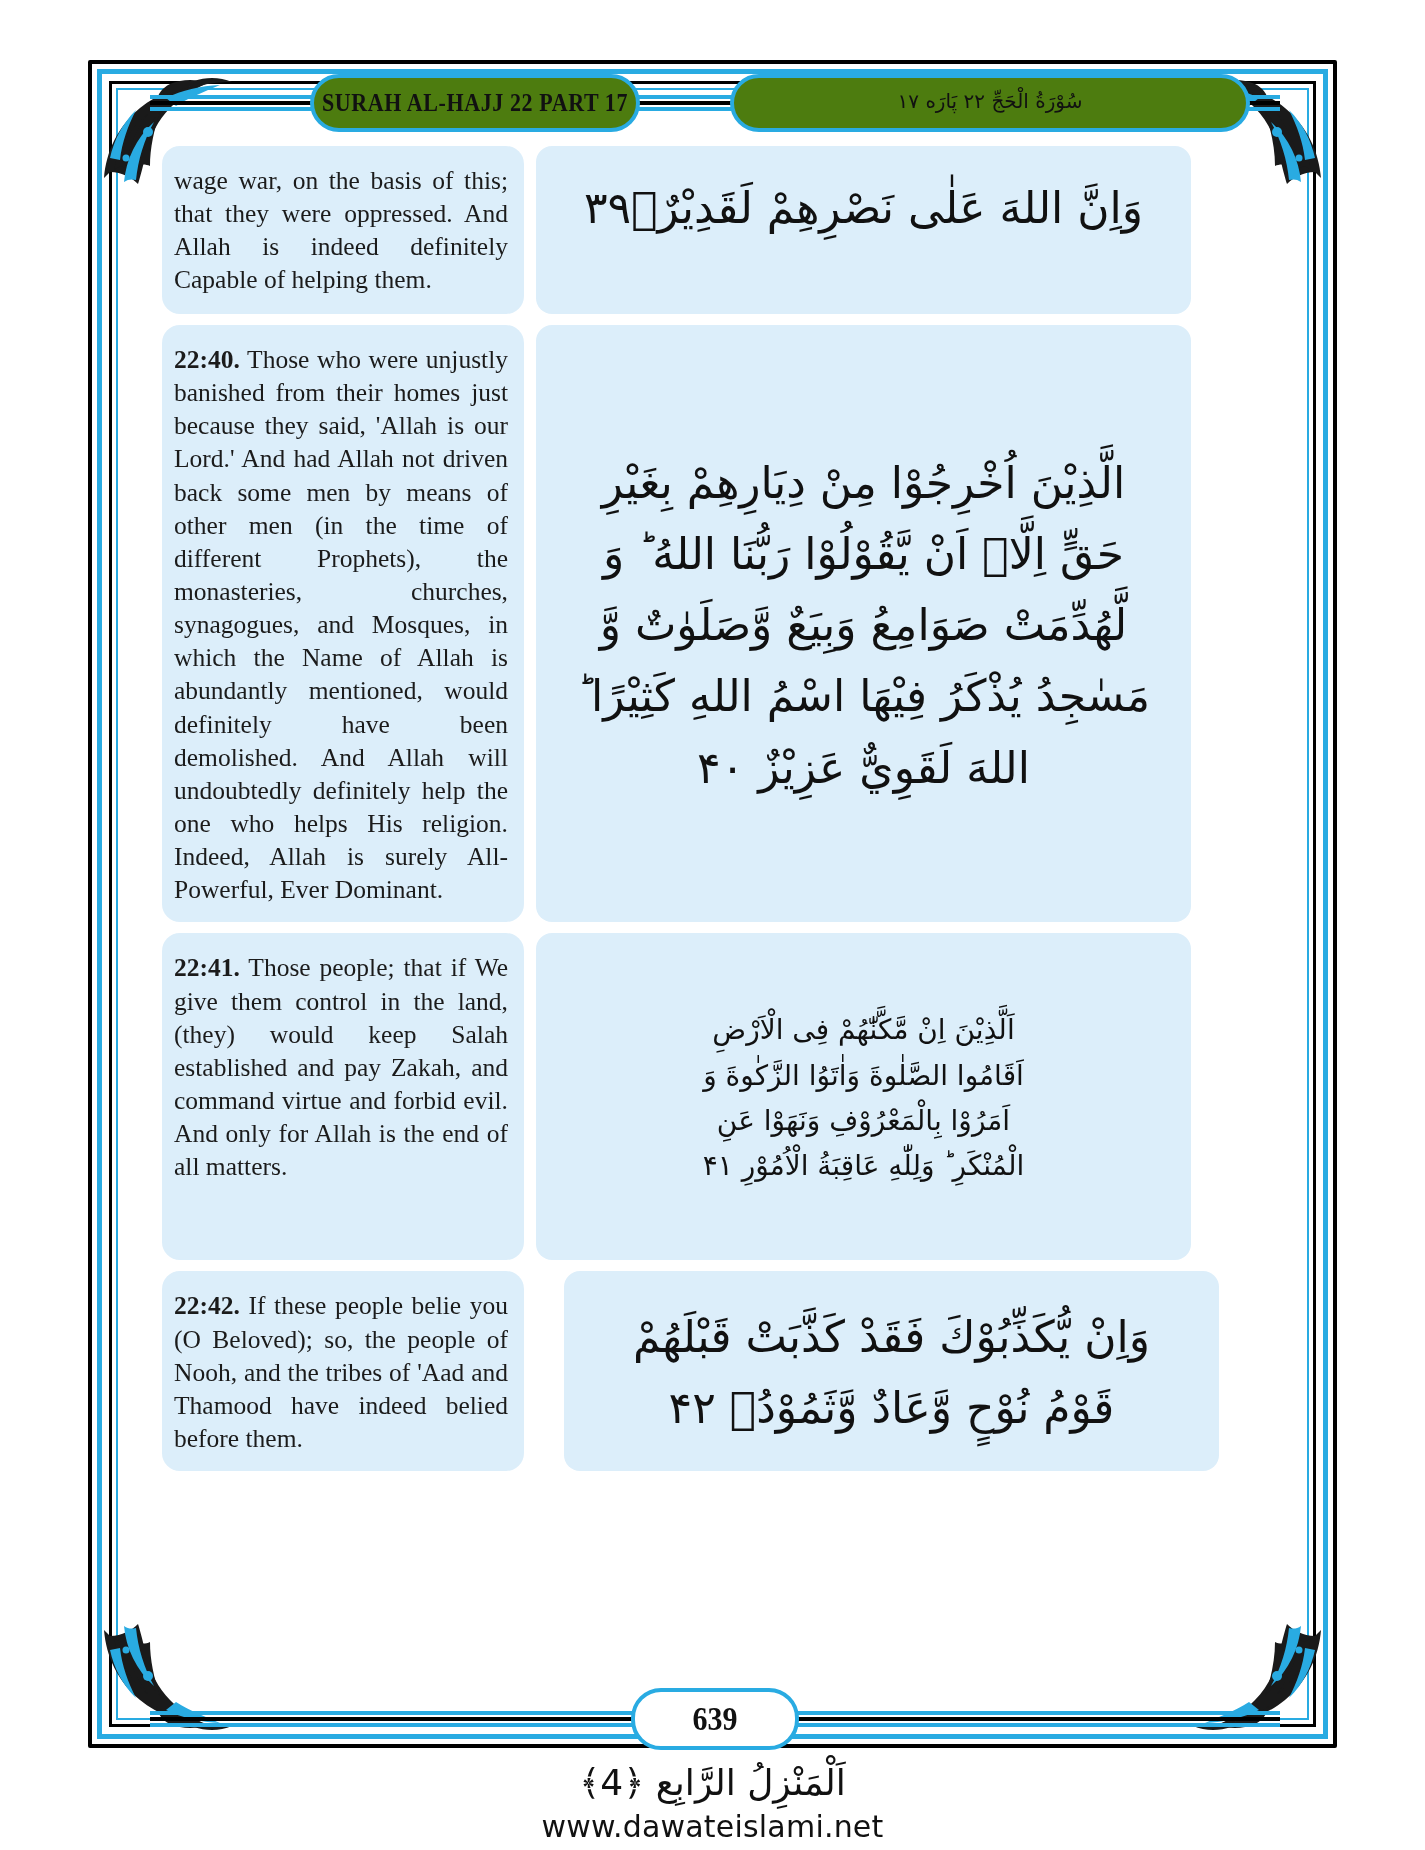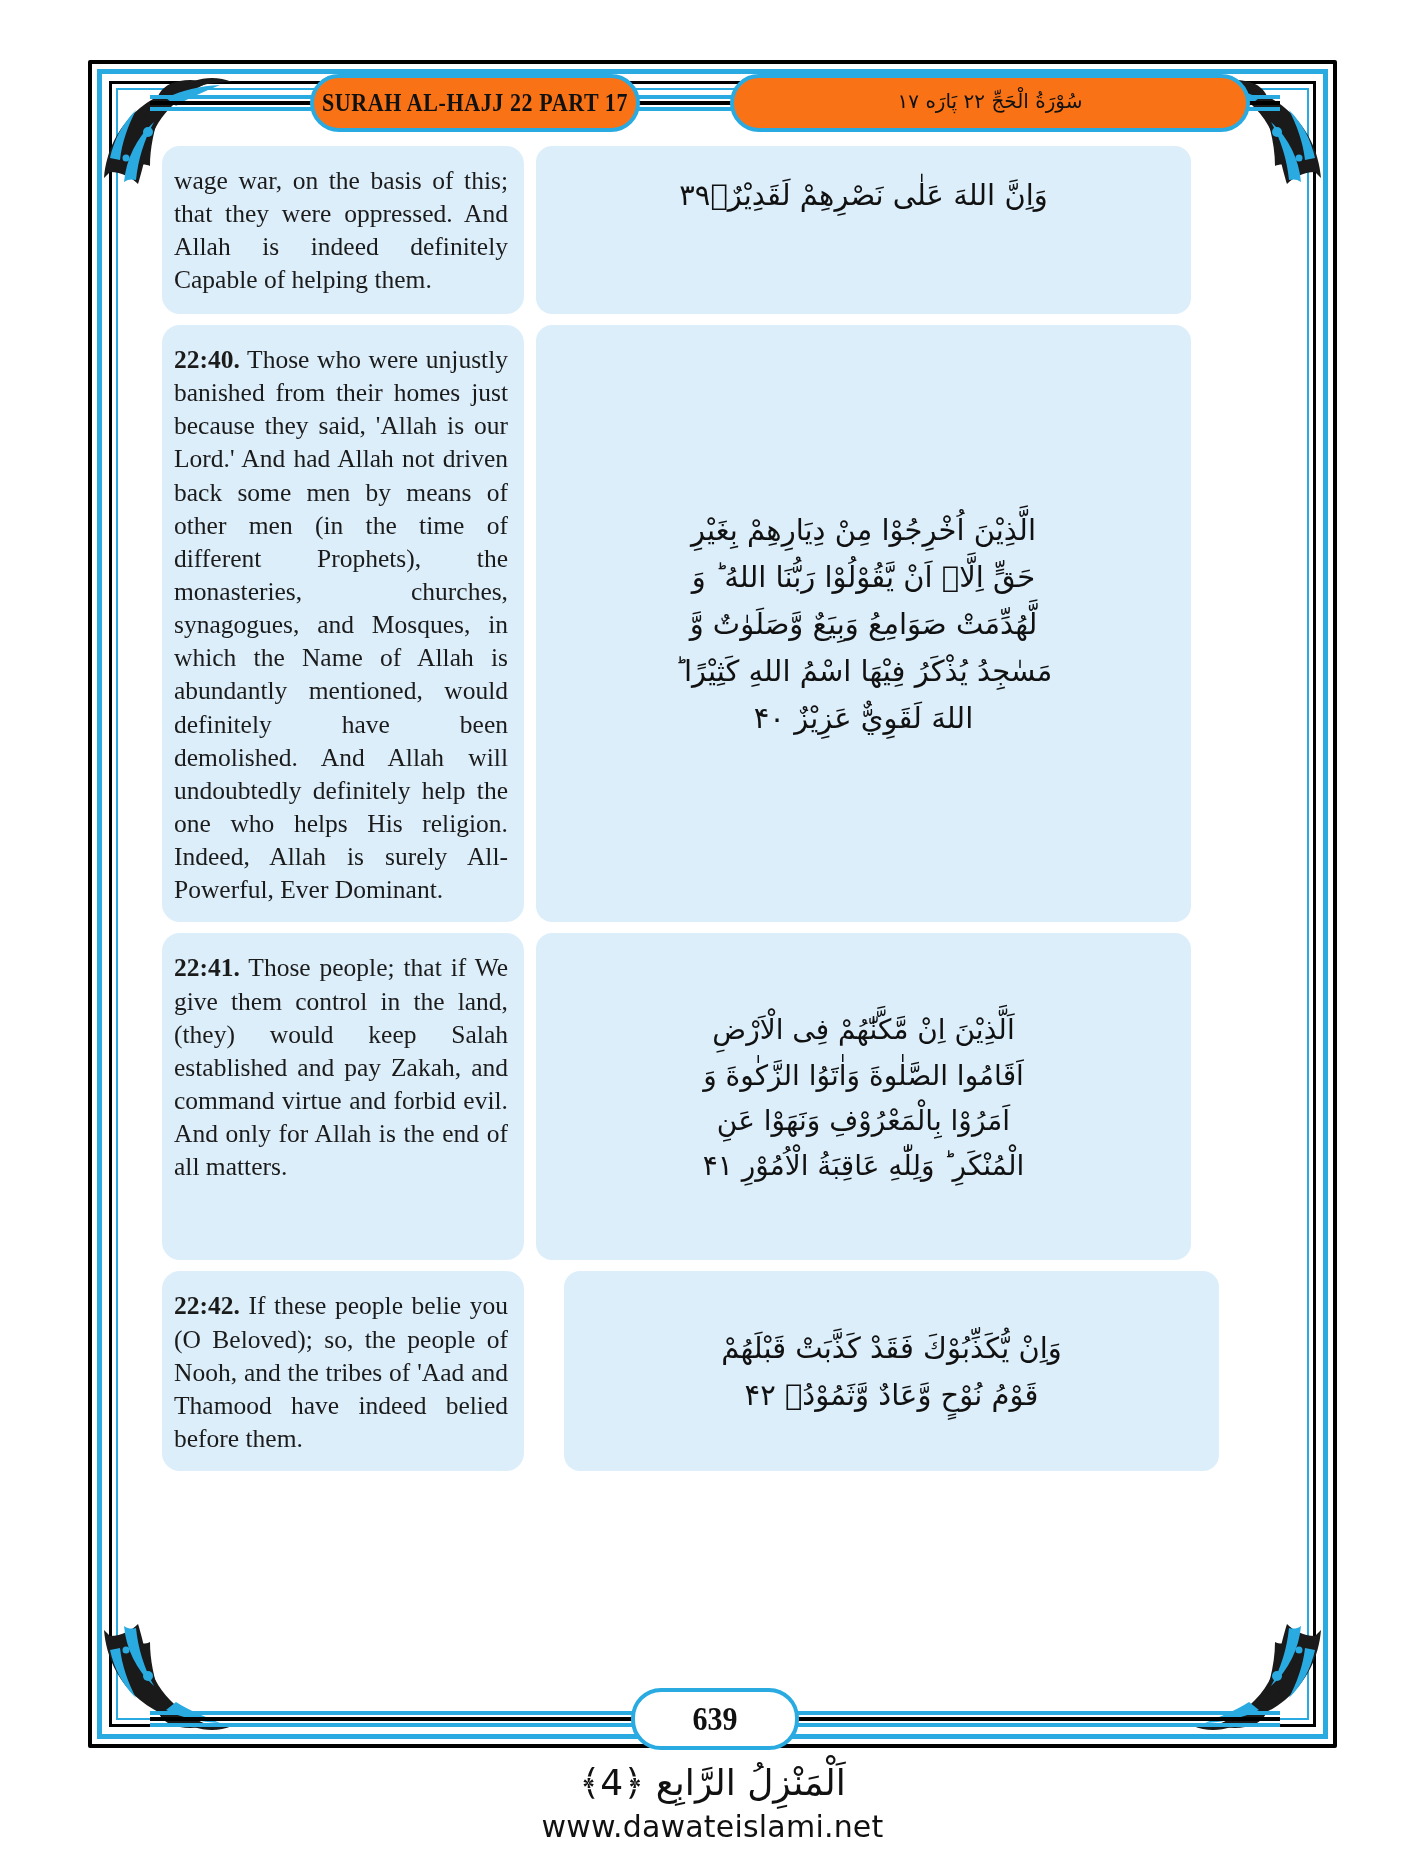--- a/index.html
+++ b/index.html
@@ -83,21 +83,21 @@
     left: 0; right: 0;
     height: 4px;
     background: #29abe2;
   }
   .rail-top { top: 0px; }
   .rail-mid { top: 6px; height: 4px; background: #000; }
   .rail-bot { top: 12px; }
 
   .header-pill {
     position: relative;
-    background: #f97316;
+    background: #4d7c0f;
     border: 4px solid #29abe2;
     border-radius: 34px;
     height: 58px;
     box-sizing: border-box;
     display: flex;
     align-items: center;
     justify-content: center;
     z-index: 3;
   }
   .pill-left {
@@ -172,21 +172,21 @@
   }
   .en-text .vnum {
     font-weight: bold;
   }
 
   .ar-line {
     font-family: "DejaVu Sans", "Liberation Sans", sans-serif;
     direction: rtl;
     text-align: center;
     color: #111111;
-    font-size: 29px;
+    font-size: 44px;
     line-height: 1.62;
     white-space: nowrap;
   }
   .ar-block-sm .ar-line { font-size: 28px; }
 
   
   .row-0 .cell-en, .row-0 .cell-ar { min-height: 168px; }
   .row-0 .cell-ar { justify-content: flex-start; padding-top: 26px; }
   .row-1 .cell-en, .row-1 .cell-ar { min-height: 556px; }
   .row-2 .cell-en, .row-2 .cell-ar { min-height: 327px; }

